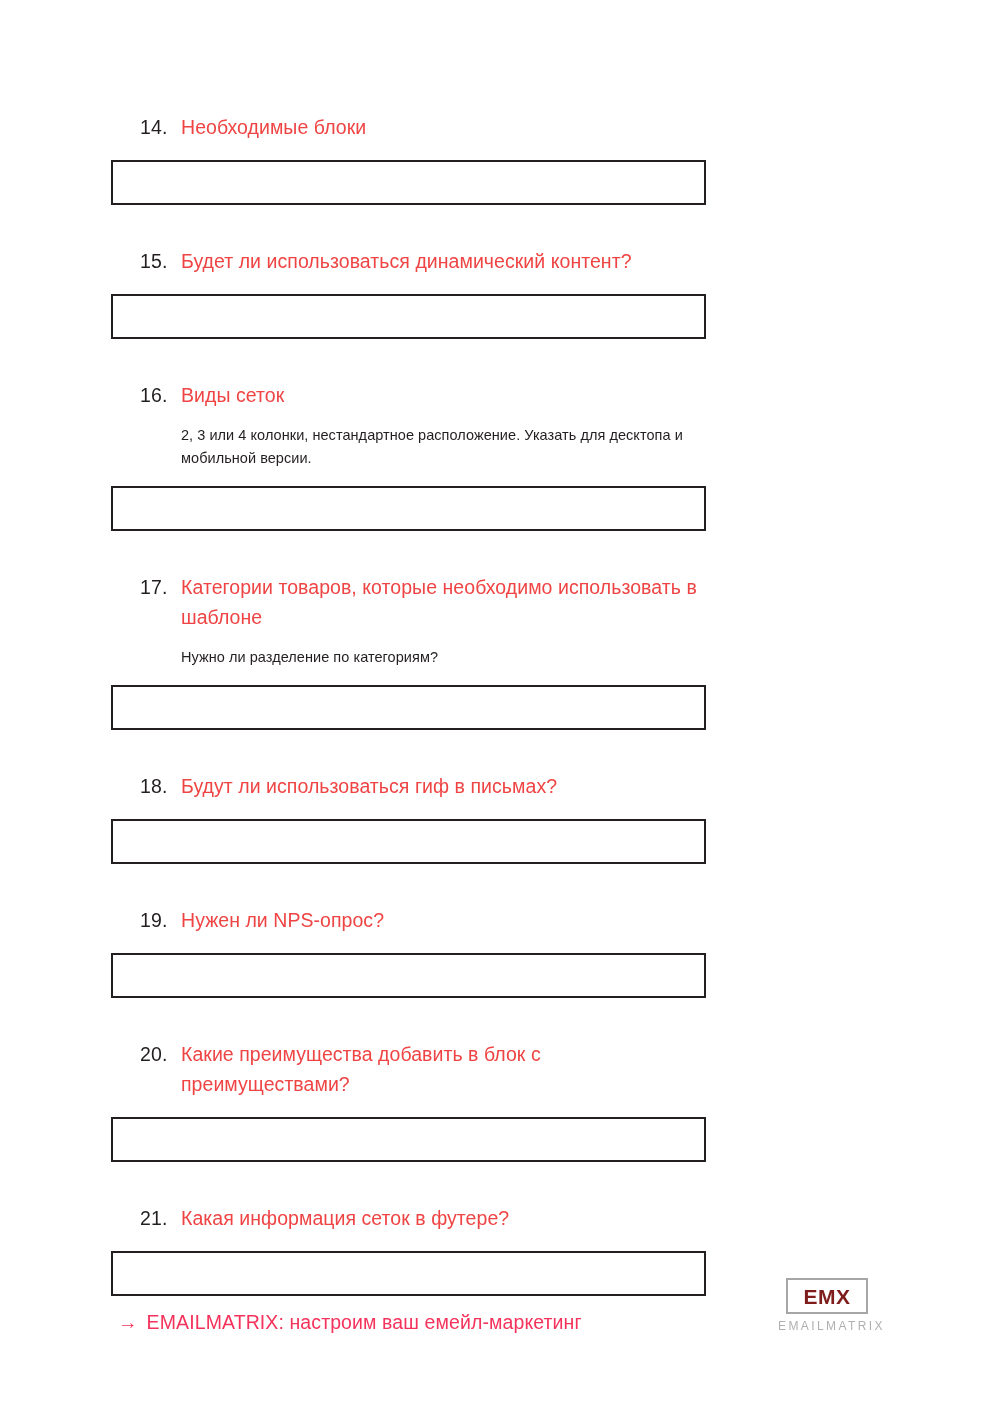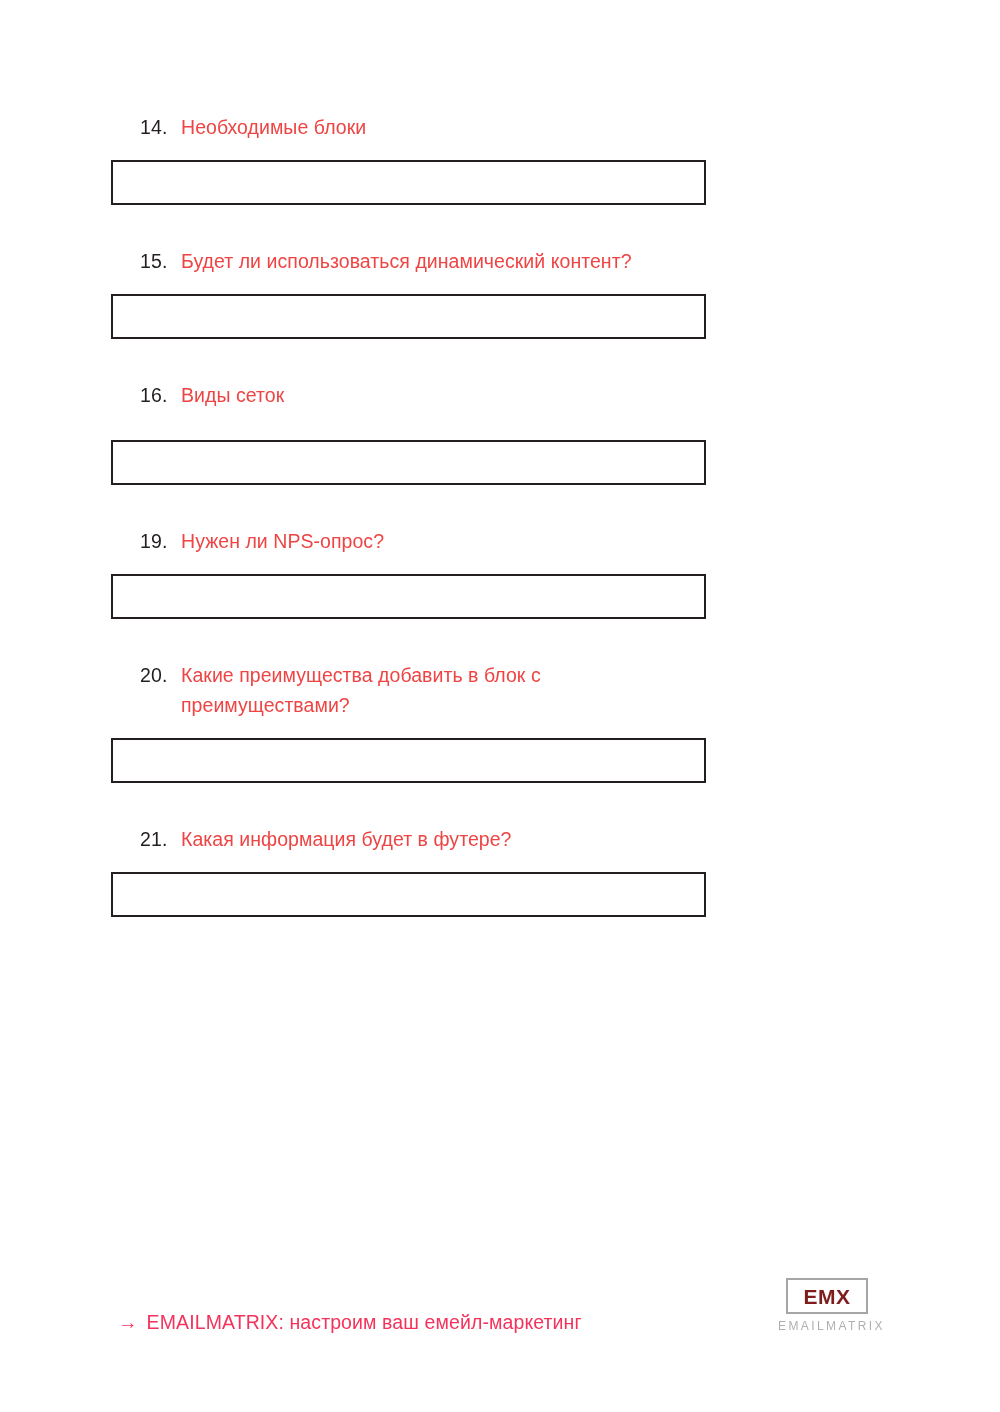--- a/index.html
+++ b/index.html
@@ -181,21 +181,42 @@
           <div class="sp-head-to-box"></div>
           <div class="answer-box"></div>
           <div class="sp-box-to-next"></div>
         </li>
         <li class="q-item">
           <div class="q-head">
             <span class="q-num">16.</span>
             <span class="q-text">Виды сеток</span>
           </div>
           <div class="sp-head-to-sub"></div>
+          <div class="q-sub">2, 3 или 4 колонки, нестандартное расположение. Указать для десктопа и мобильной версии.</div>
           <div class="sp-sub-to-box"></div>
+          <div class="answer-box"></div>
+          <div class="sp-box-to-next"></div>
+        </li>
+        <li class="q-item">
+          <div class="q-head">
+            <span class="q-num">17.</span>
+            <span class="q-text">Категории товаров, которые необходимо использовать в шаблоне</span>
+          </div>
+          <div class="sp-head-to-sub"></div>
+          <div class="q-sub">Нужно ли разделение по категориям?</div>
+          <div class="sp-sub-to-box"></div>
+          <div class="answer-box"></div>
+          <div class="sp-box-to-next"></div>
+        </li>
+        <li class="q-item">
+          <div class="q-head">
+            <span class="q-num">18.</span>
+            <span class="q-text">Будут ли использоваться гиф в письмах?</span>
+          </div>
+          <div class="sp-head-to-box"></div>
           <div class="answer-box"></div>
           <div class="sp-box-to-next"></div>
         </li>
         <li class="q-item">
           <div class="q-head">
             <span class="q-num">19.</span>
             <span class="q-text">Нужен ли NPS-опрос?</span>
           </div>
           <div class="sp-head-to-box"></div>
           <div class="answer-box"></div>
@@ -206,21 +227,21 @@
             <span class="q-num">20.</span>
             <span class="q-text">Какие преимущества добавить в блок с преимуществами?</span>
           </div>
           <div class="sp-head-to-box"></div>
           <div class="answer-box"></div>
           <div class="sp-box-to-next"></div>
         </li>
         <li class="q-item">
           <div class="q-head">
             <span class="q-num">21.</span>
-            <span class="q-text">Какая информация будет в футере?</span>
+            <span class="q-text">Какая информация сеток в футере?</span>
           </div>
           <div class="sp-head-to-box"></div>
           <div class="answer-box"></div>
         </li>
       </ol>
   </div>
 
   <div class="footer">
     <div class="footer-tagline">
       <span class="footer-arrow">→</span><span>EMAILMATRIX: настроим ваш емейл-маркетинг</span>

